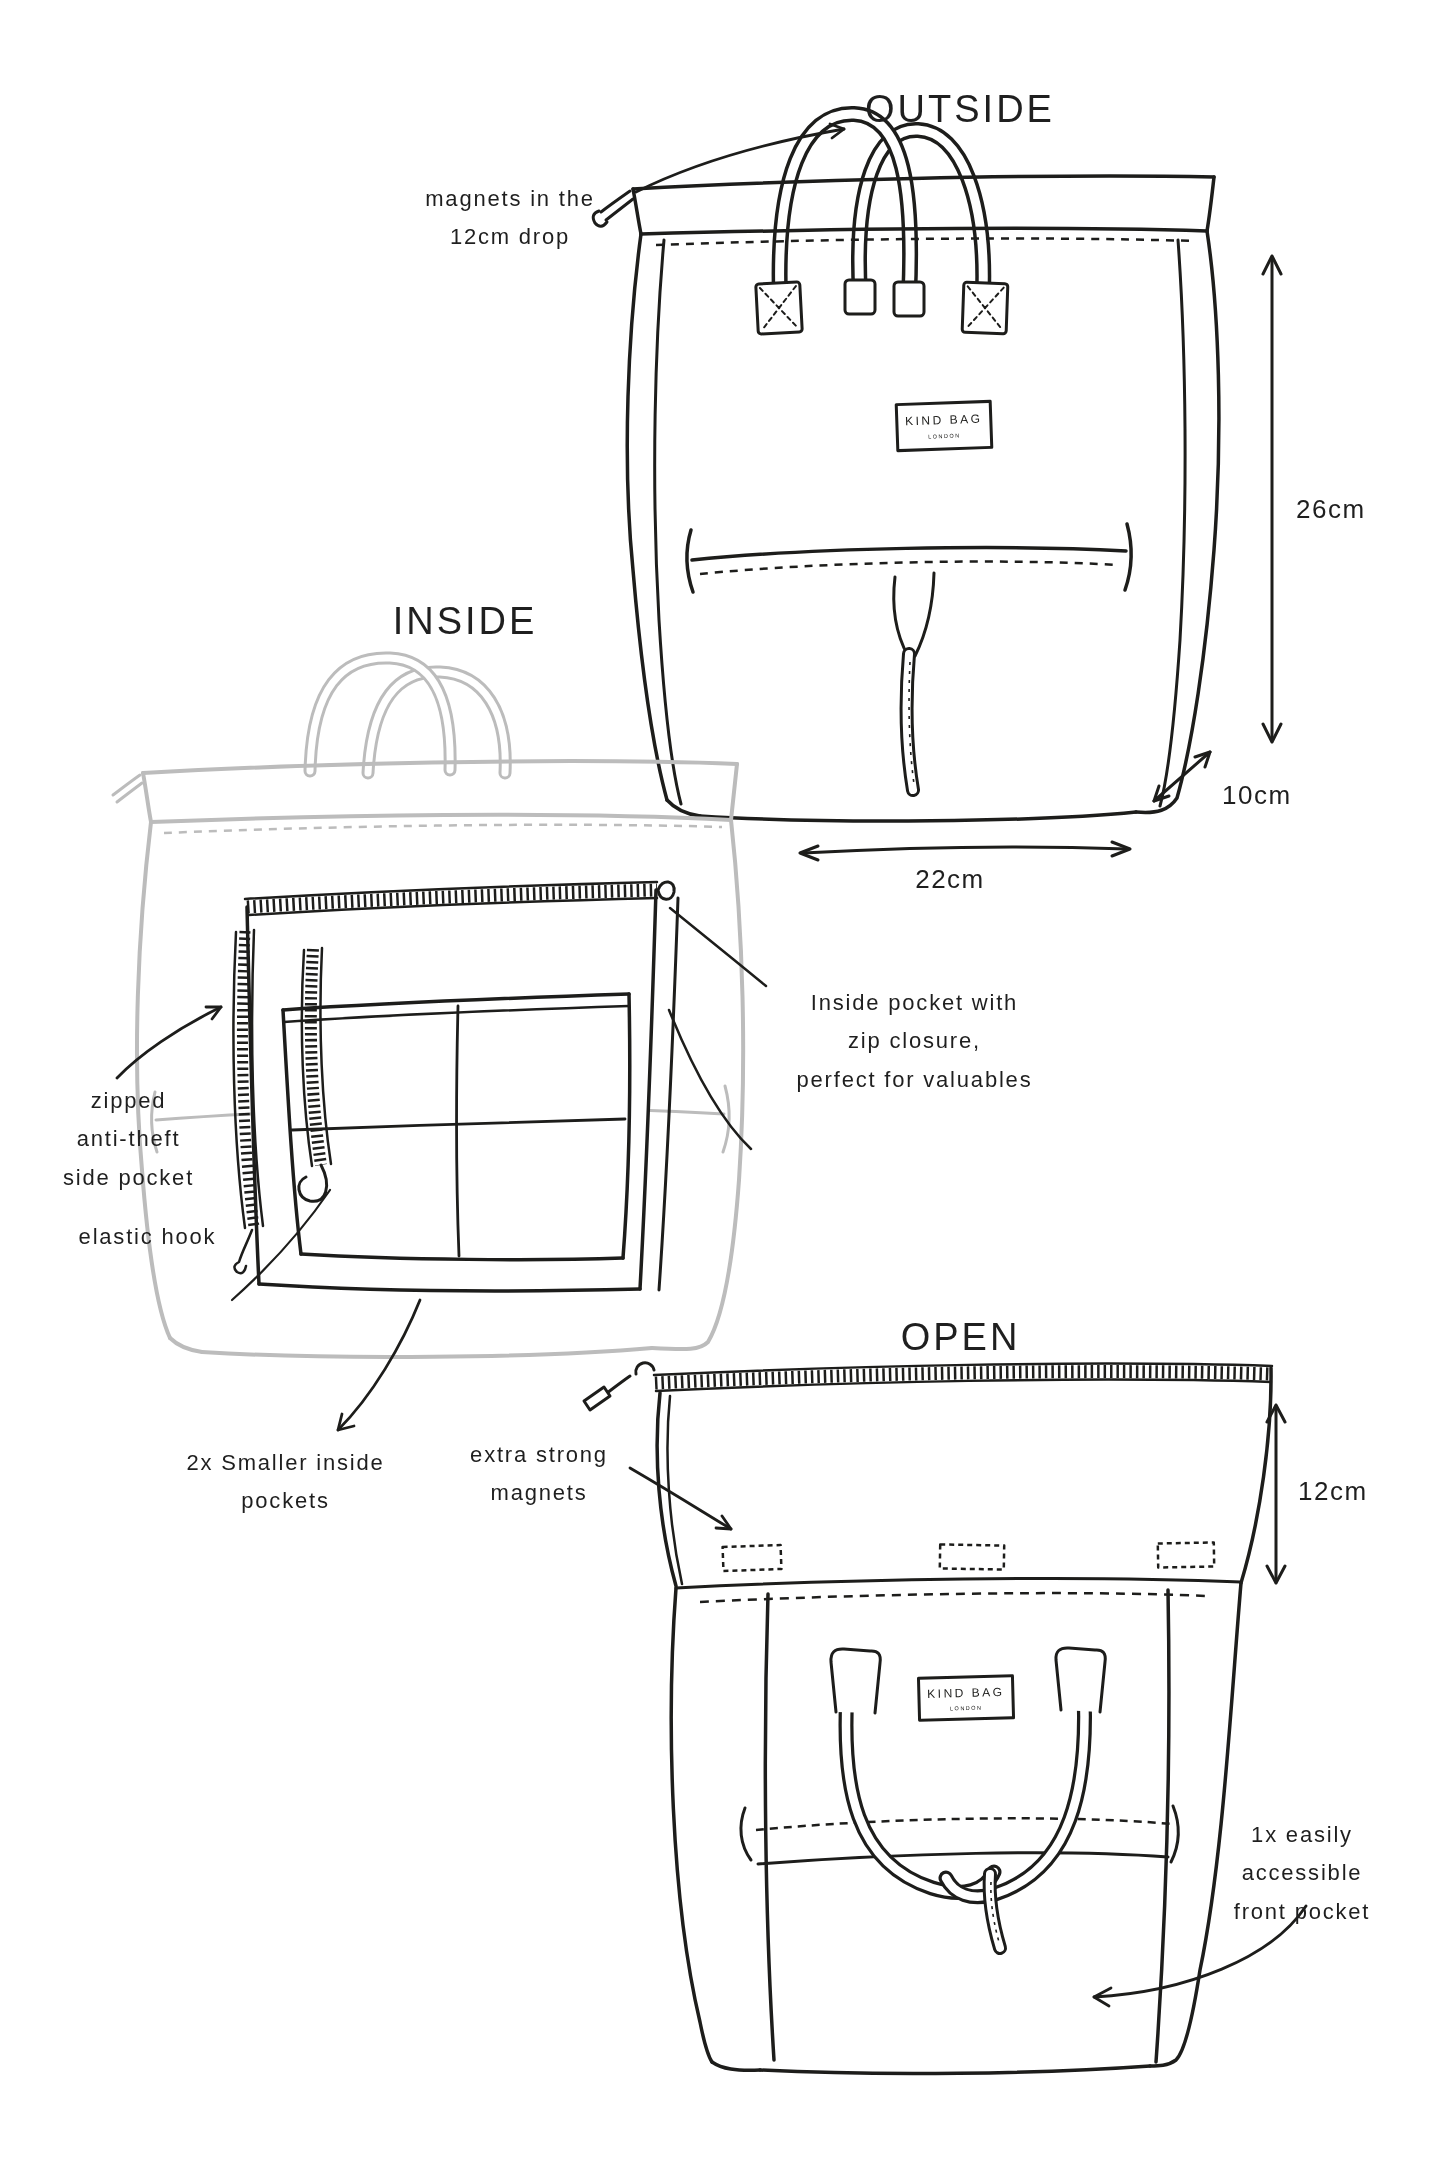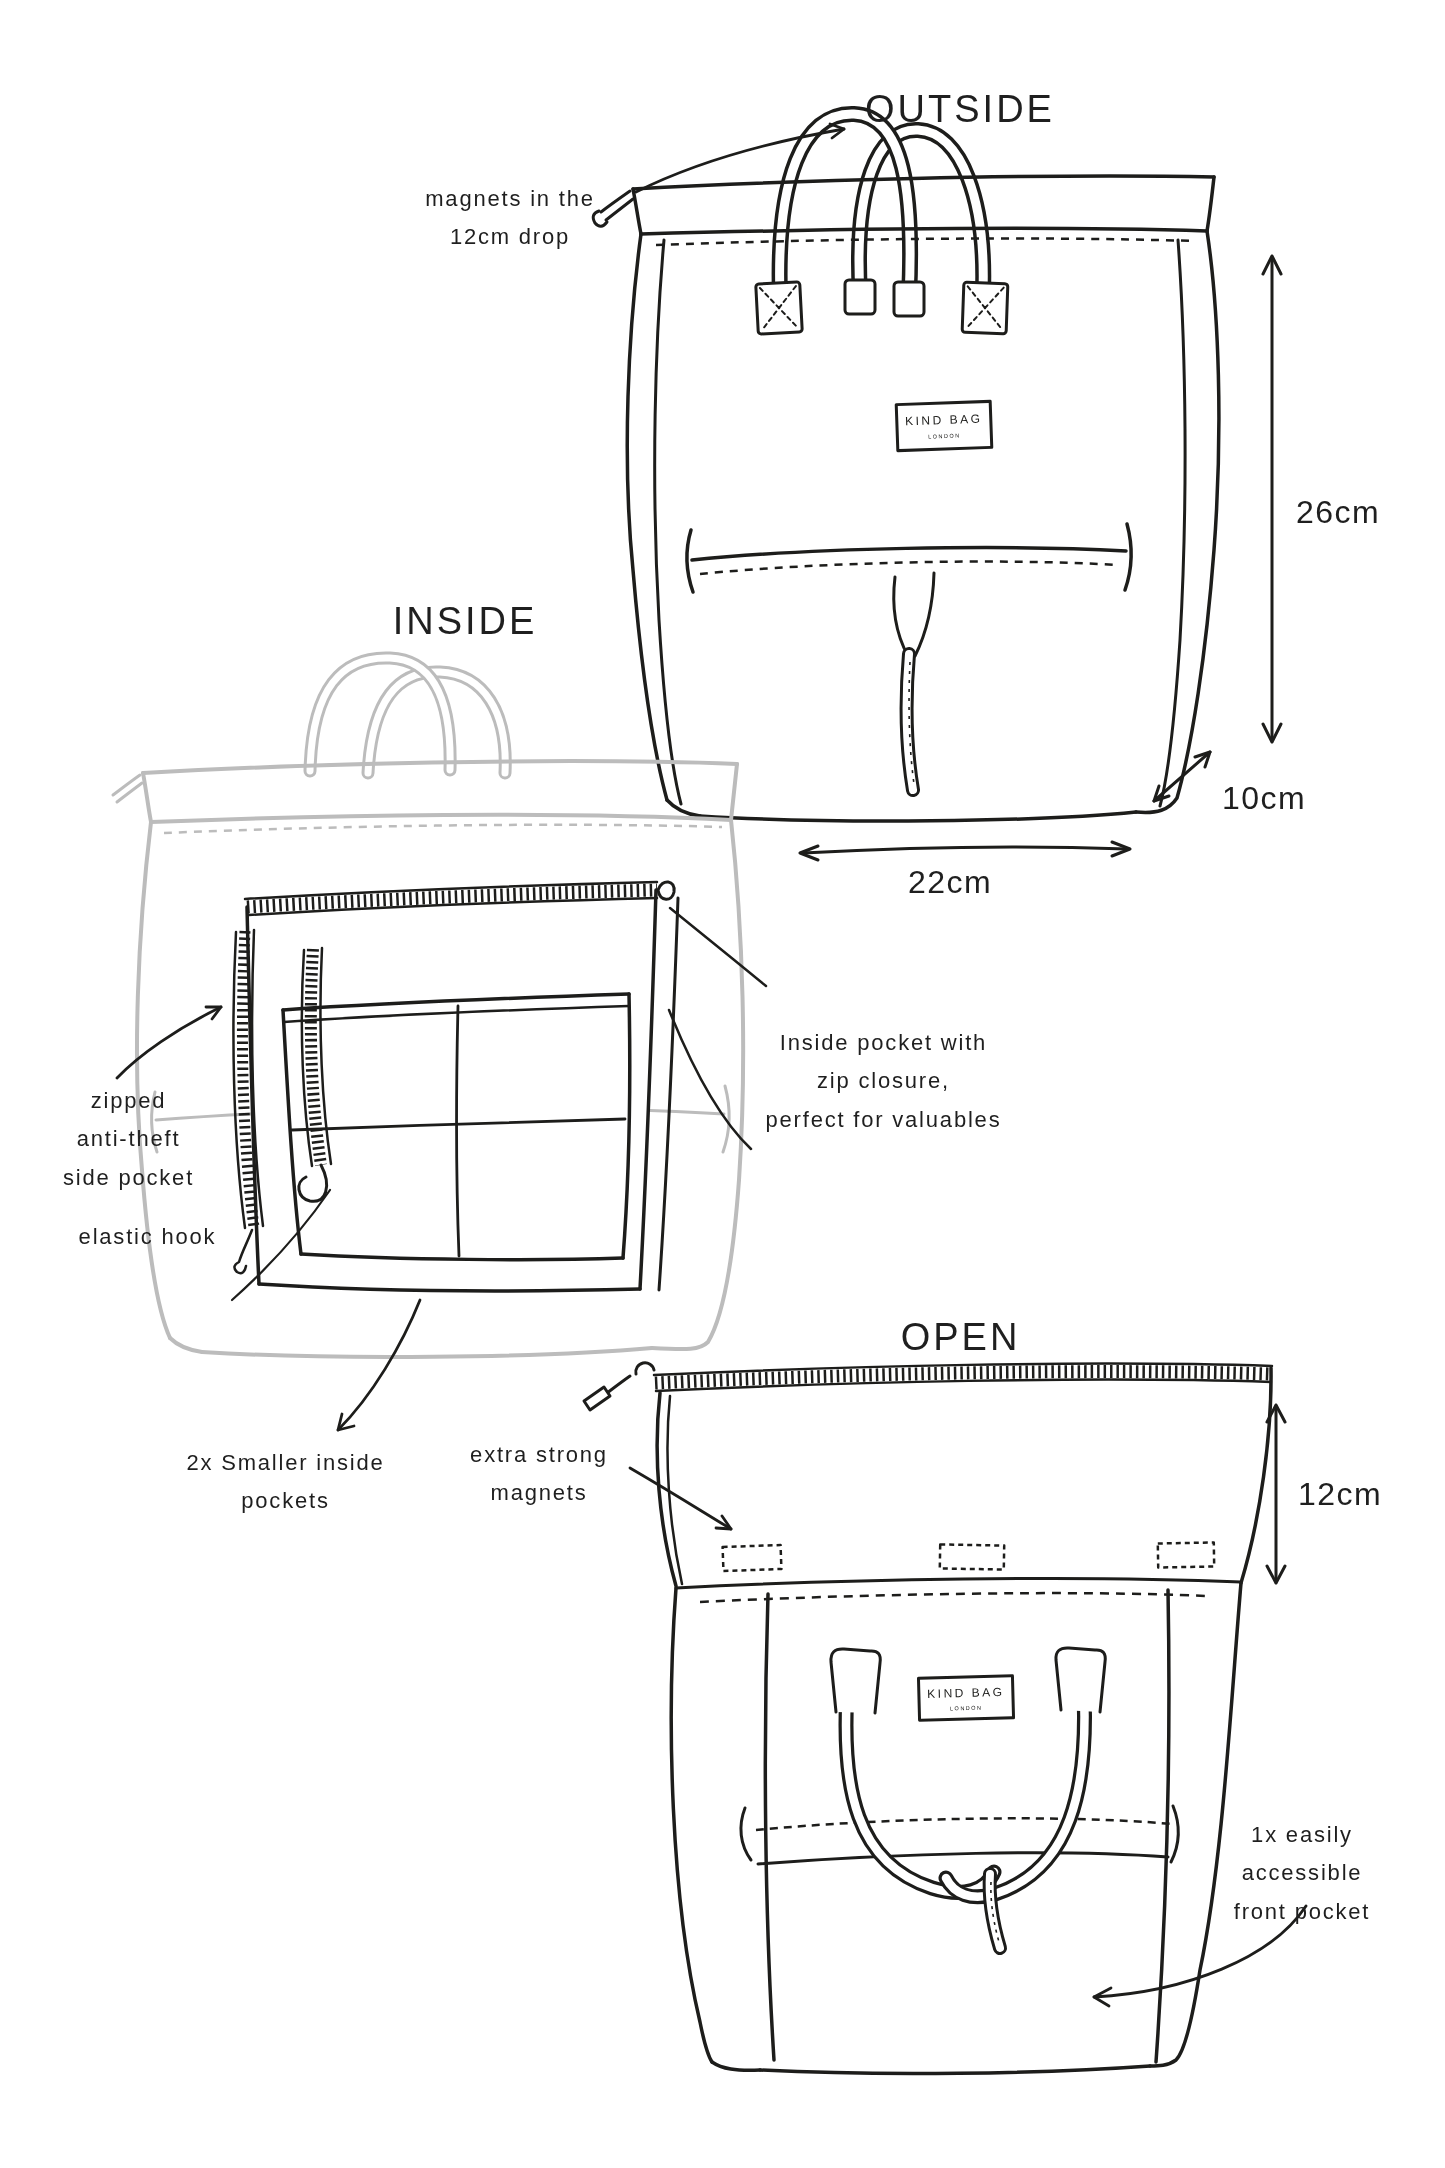--- a/index.html
+++ b/index.html
@@ -4,21 +4,21 @@
 <style>
   html,body{margin:0;padding:0;background:#ffffff;}
   body{width:1445px;height:2168px;position:relative;font-family:"Liberation Sans",sans-serif;}
   #canvas{position:absolute;inset:0;width:1445px;height:2168px;background:#fff;overflow:hidden;}
   svg.art{position:absolute;left:0;top:0;}
   svg.art path, svg.art rect, svg.art line{stroke-linecap:round;stroke-linejoin:round;}
   .teeth{stroke-linecap:butt !important;}
   .txt{position:absolute;color:#1f1f1f;font-weight:500;}
   .title{font-size:38px;letter-spacing:3px;text-align:center;}
   .note{font-size:22px;letter-spacing:1.8px;line-height:1.74;text-align:center;}
-  .dim{font-size:32px;letter-spacing:1.5px;}
+  .dim{font-size:26px;letter-spacing:1.5px;}
   .lbl-big{font-size:12px;letter-spacing:2.5px;font-weight:500;fill:#1d1d1b;}
   .lbl-small{font-size:5.5px;letter-spacing:1.5px;fill:#1d1d1b;}
 </style>
 </head>
 <body>
 
 <div id="canvas">
 
 <svg class="art" width="1445" height="2168" viewBox="0 0 1445 2168">
 
@@ -261,21 +261,21 @@
   <div>side pocket</div>
 </div>
 
 <div class="txt note" style="left:55px;top:1218px;width:185px;">elastic hook</div>
 
 <div class="txt note" style="left:148px;top:1444px;width:275px;">
   <div>2x Smaller inside</div>
   <div>pockets</div>
 </div>
 
-<div class="txt note" style="left:736px;top:984px;width:295px;margin-top:40px;">
+<div class="txt note" style="left:767px;top:984px;width:295px;">
   <div>Inside pocket with</div>
   <div>zip closure,</div>
   <div>perfect for valuables</div>
 </div>
 
 
 <div class="txt title" style="left:888px;top:1316px;width:145px;">OPEN</div>
 
 <div class="txt note" style="left:418px;top:1436px;width:242px;">
   <div>extra strong</div>

